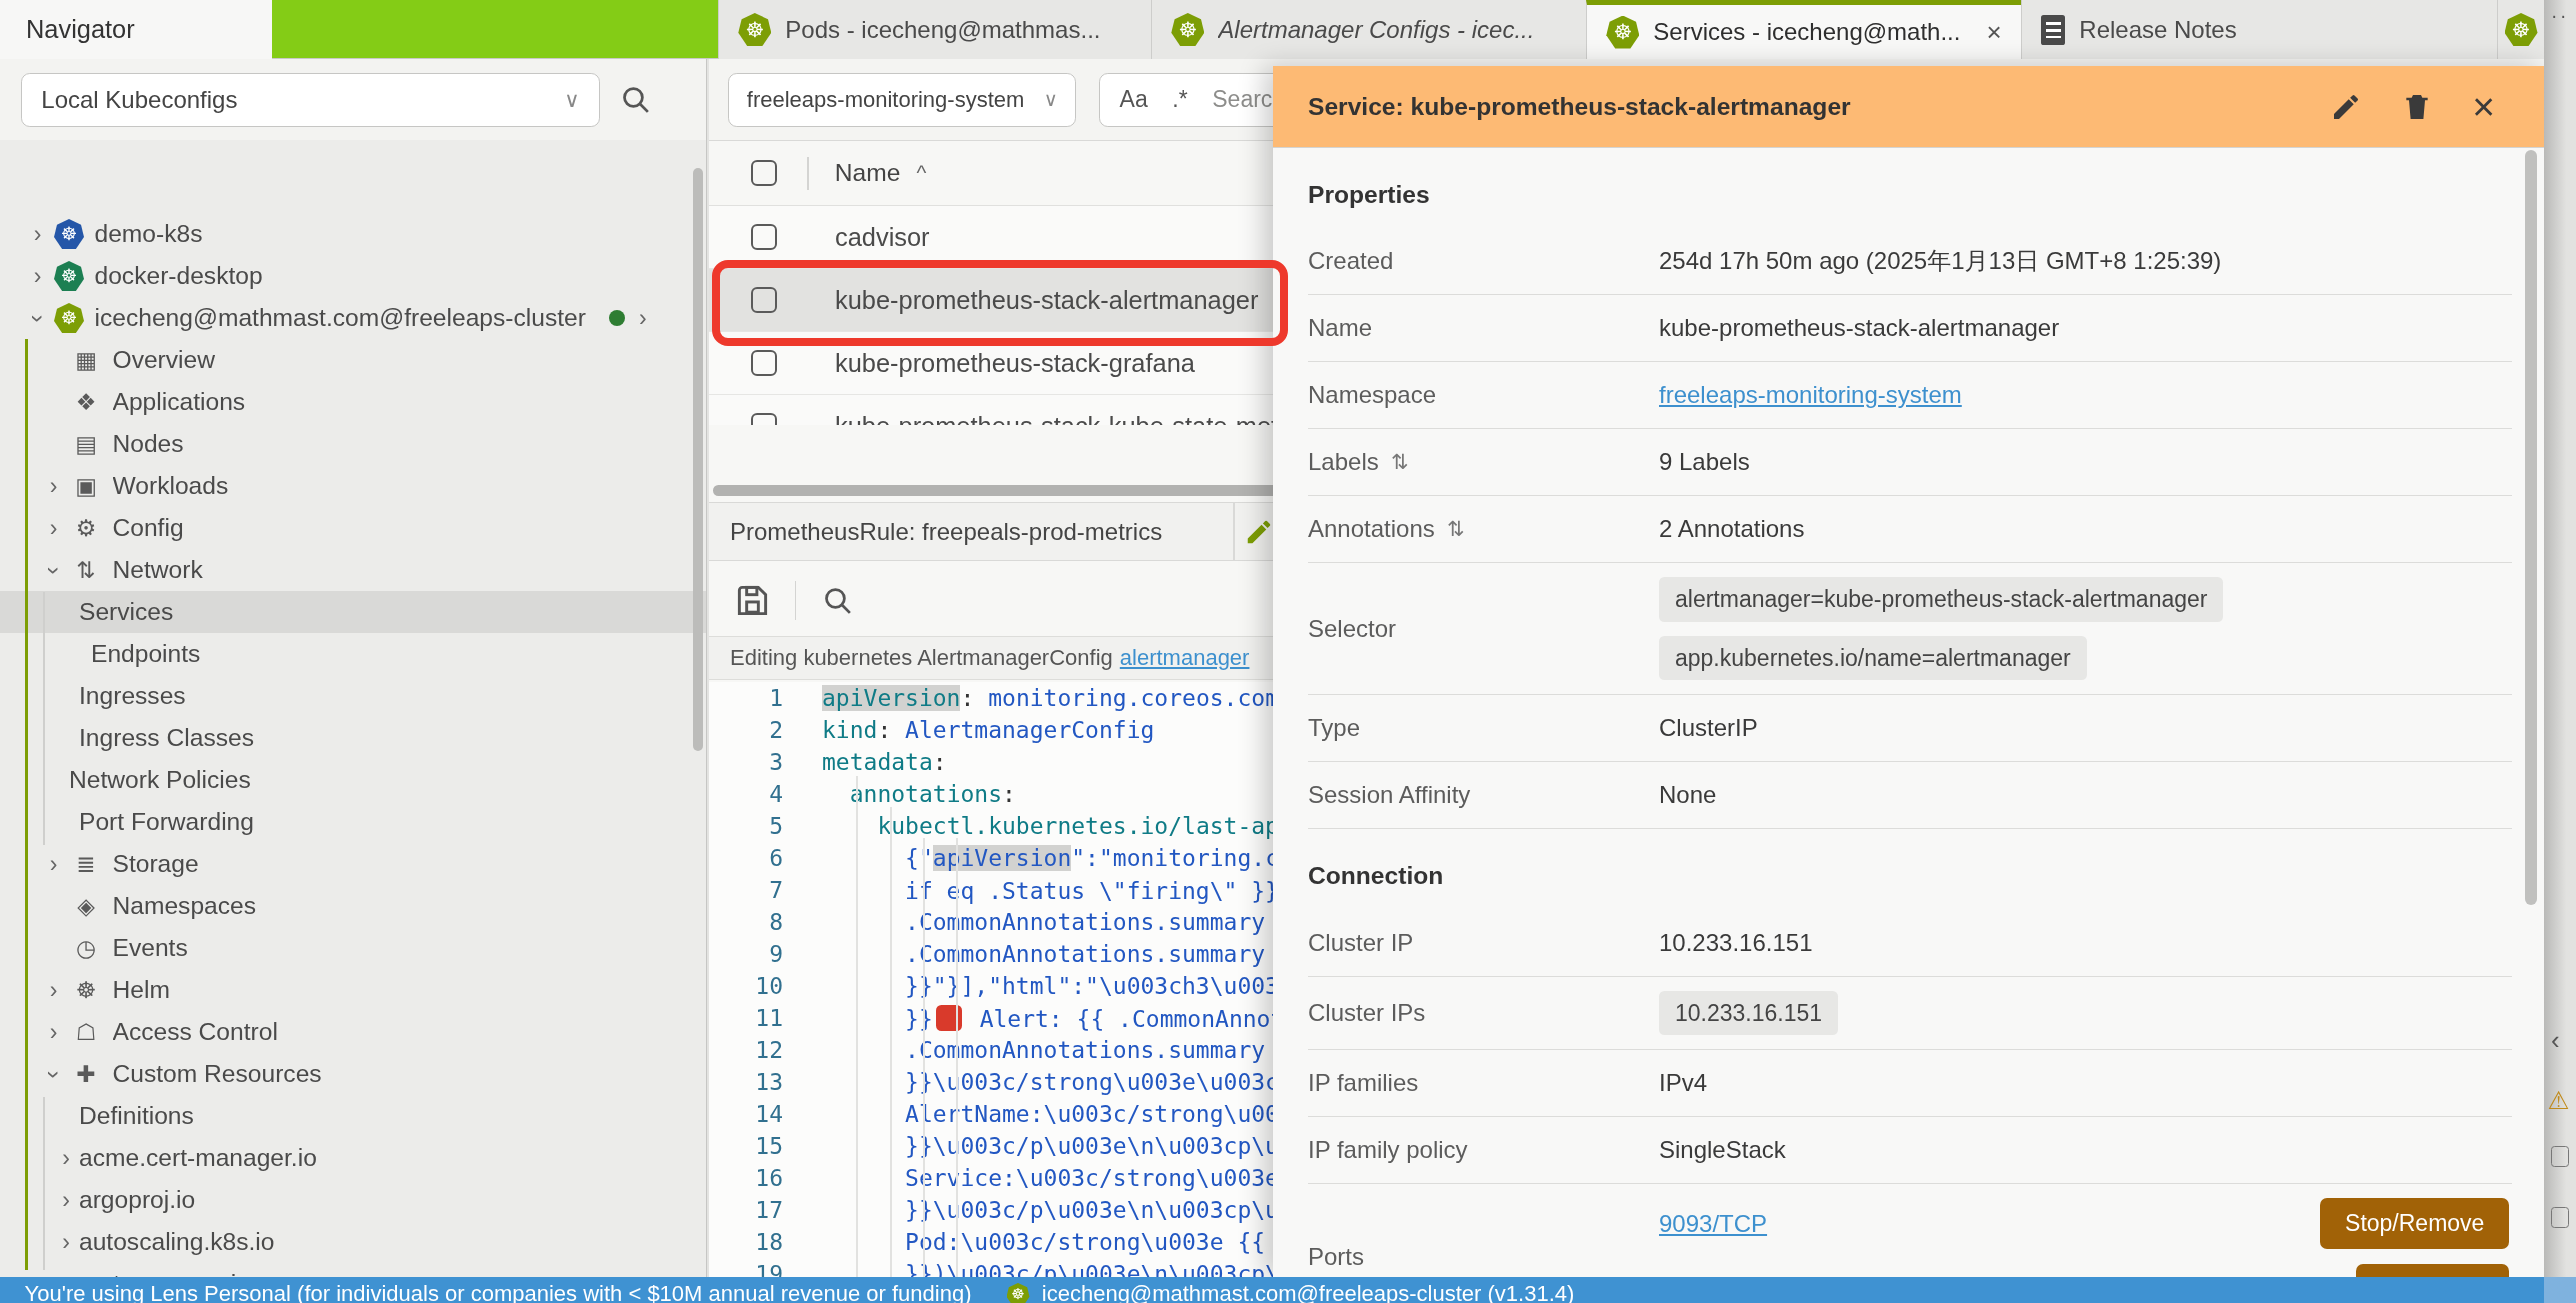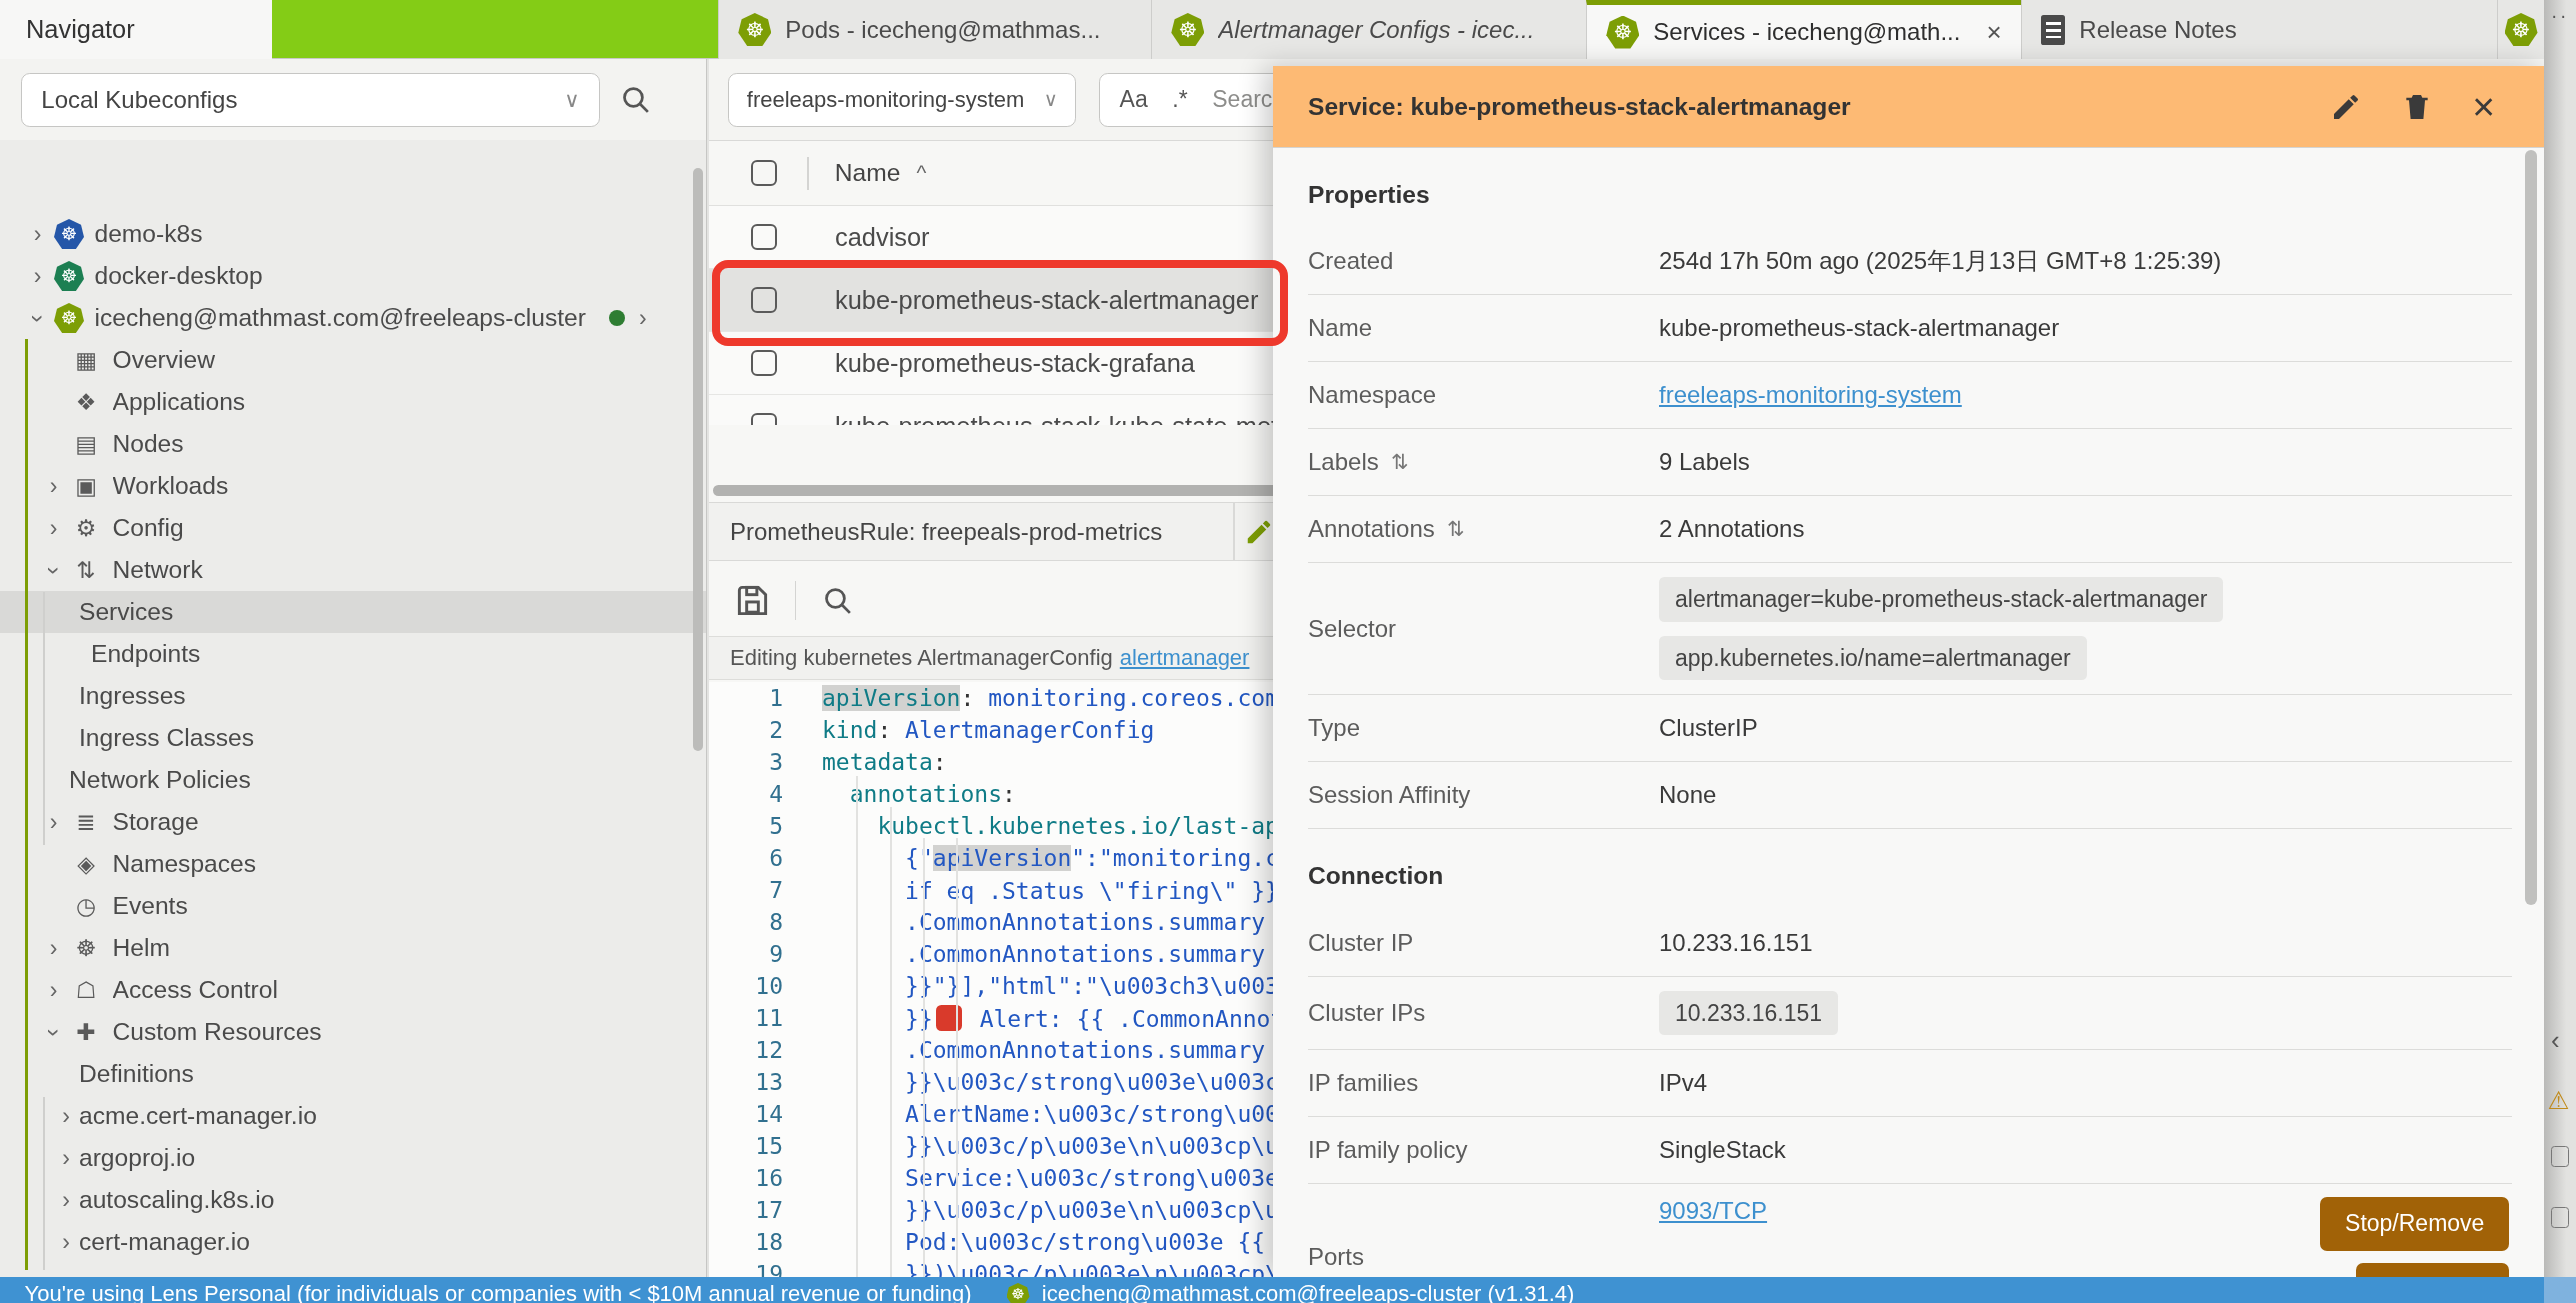--- a/index.html
+++ b/index.html
@@ -90,21 +90,21 @@
   .sec-h { padding:33px 0 19.3px 35px; font-weight:bold; font-size:24.6px; color:#333; }
   .prow { display:flex; align-items:center; min-height:67px; margin:0 32px 0 35px; border-bottom:1.8px solid #dcdcda; }
   .prow:last-child { border-bottom:none; }
   .plabel { width:351px; flex:none; font-size:24px; color:#5c5c5c; display:flex; align-items:center; gap:12.3px; }
   .psort { color:#777; font-size:21px; }
   .pvalue { font-size:24px; color:#3a3a3a; flex:1; }
   .pvalue a { color:#3d90ce; text-decoration:underline; }
   .chips { display:flex; flex-direction:column; gap:14px; padding:14px 0; }
   .chip { background:#e7e7e5; border-radius:5.3px; padding:8.8px 16px; font-size:23px; color:#444; width:fit-content; }
   .ports { display:flex; flex-direction:column; gap:12.3px; padding:12.3px 0; flex:1; }
-  .pentry { display:flex; min-height:54px; }
+  .pentry { display:flex; align-items:center; min-height:54px; }
   .pentry a { font-size:24px; color:#3d90ce; text-decoration:underline; }
   .btn { margin-left:auto; margin-right:3px; background:#a16207; color:#fff; border:none; border-radius:7px; font-size:23px; padding:12.3px 24.6px; font-family:inherit; }
   .panel-scroll { position:absolute; right:7px; top:84px; width:12.3px; height:755px; background:#c0c0be; border-radius:6.1px; }
 
   
   .redbox { position:absolute; left:712px; top:260px; width:576px; height:86px; border:8px solid #ee392c; border-radius:16px; z-index:60; }
 
   
   .edge { position:absolute; left:2544px; top:0; width:32px; height:1304px; z-index:40;
     background:linear-gradient(90deg,#b9b9b7,#e2e2e0 70%); }
@@ -227,20 +227,24 @@
         <span class="tchev n"></span>
         <span class="tlabel">Ingresses</span>
       </div>
       <div class="titem" style="padding-left: 53px;">
         <span class="tchev n"></span>
         <span class="tlabel">Ingress Classes</span>
       </div>
       <div class="titem" style="padding-left: 43px;">
         <span class="tchev n"></span>
         <span class="tlabel">Network Policies</span>
+      </div>
+      <div class="titem" style="padding-left: 53px;">
+        <span class="tchev n"></span>
+        <span class="tlabel">Port Forwarding</span>
       </div>
       <div class="titem" style="padding-left: 37px;">
         <span class="tchev"><span class="g">›</span></span>
         <span class="ticon">≣</span>
         <span class="tlabel">Storage</span>
       </div>
       <div class="titem" style="padding-left: 37px;">
         <span class="tchev"></span>
         <span class="ticon">◈</span>
         <span class="tlabel">Namespaces</span>

